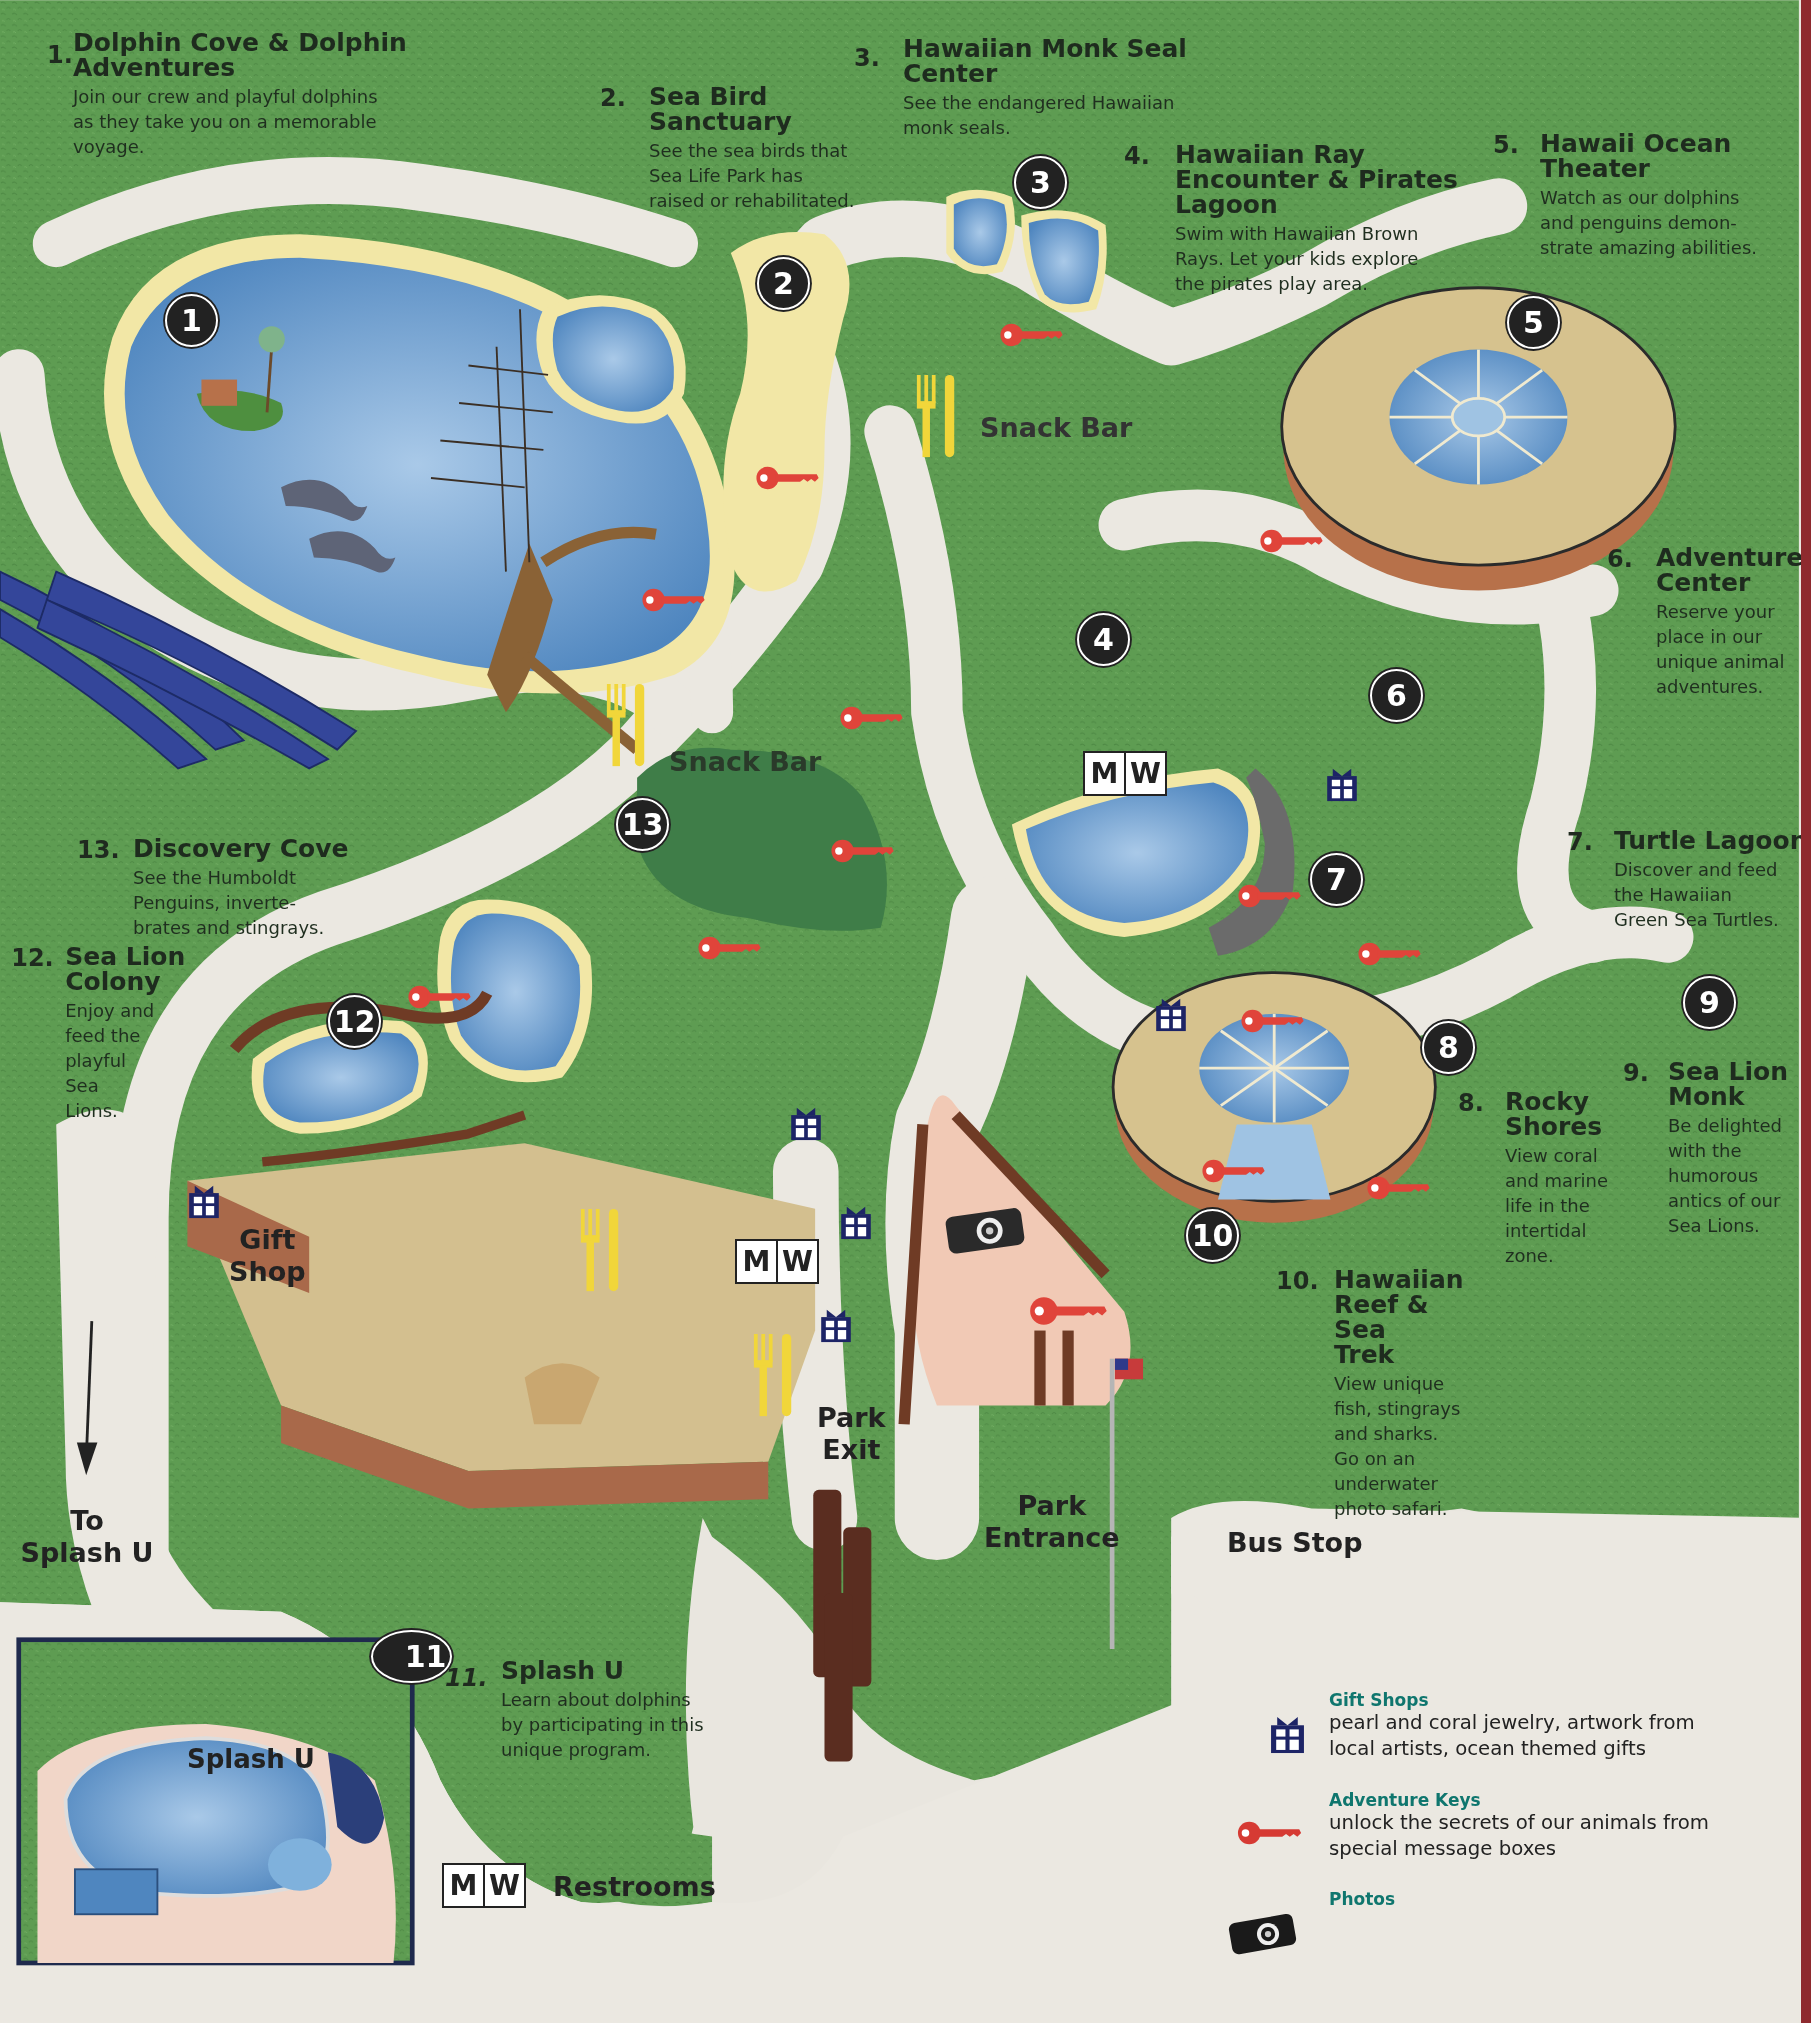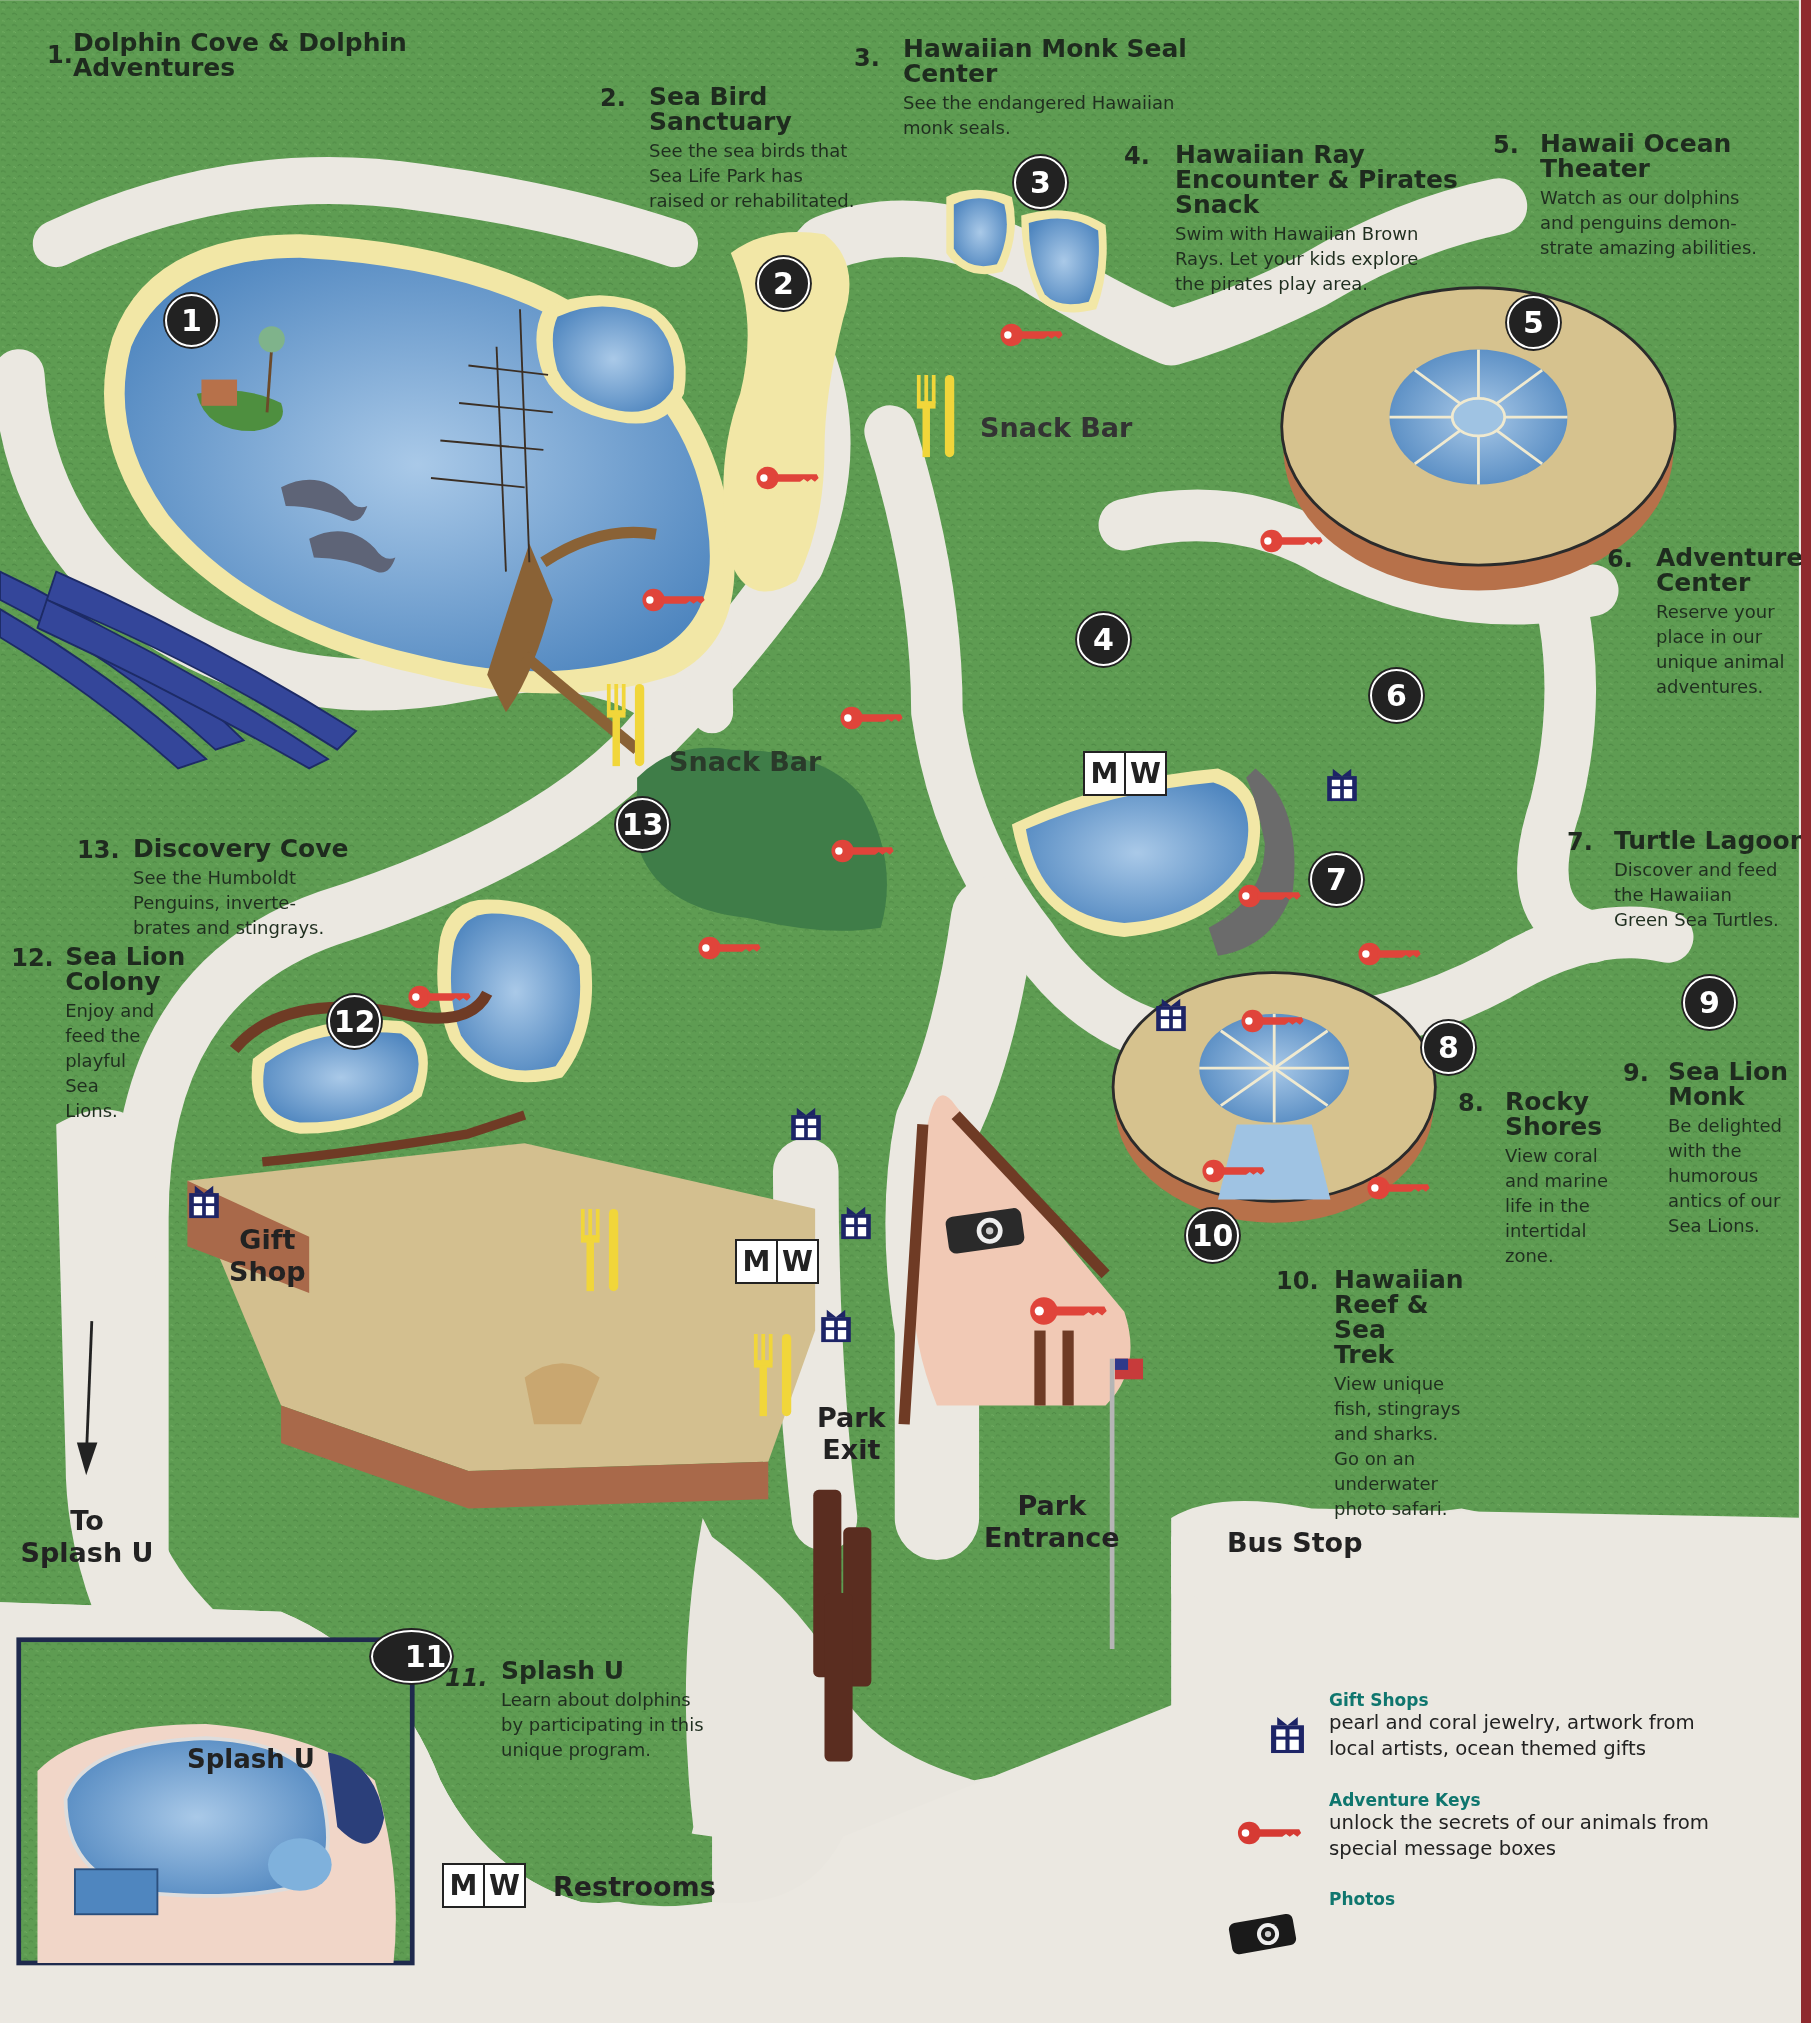--- a/index.html
+++ b/index.html
@@ -164,20 +164,21 @@
     <path d="M70 1920 Q90 1860 220 1855 Q330 1860 345 1920 Q360 1990 330 2010 Q260 2030 150 2020 Q70 2000 70 1920Z" fill="url(#waterG)" stroke="#ddd" stroke-width="4"></path>
     <rect x="80" y="1995" width="88" height="48" fill="#4f86bf" stroke="#2b4f7d" stroke-width="2"></rect>
     <path d="M350 1870 Q400 1880 410 1940 Q400 1990 360 1950Z" fill="#2b3f7a"></path>
     <ellipse cx="320" cy="1990" rx="34" ry="28" fill="#7fb1dc"></ellipse>
   </svg>
 
   <div class="txt" style="left:47px;top:30px;">
     <span class="att-num" style="left:0;top:11.2px;">1.</span>
     <div style="margin-left:26px;width:431px;">
       <div class="att-title"><span>Dolphin Cove &amp; Dolphin</span><br><span>Adventures</span></div>
+      <div class="att-desc"><span>Join our crew and playful dolphins</span><br><span>as they take you on a memorable</span><br><span>voyage.</span></div>
     </div>
   </div>
 
   <div class="txt" style="left:600px;top:84px;">
     <span class="att-num" style="left:0;top:0;">2.</span>
     <div style="margin-left:49px;width:281px;">
       <div class="att-title"><span>Sea Bird</span><br><span>Sanctuary</span></div>
       <div class="att-desc"><span>See the sea birds that</span><br><span>Sea Life Park has</span><br><span>raised or rehabilitated.</span></div>
     </div>
   </div>
@@ -186,21 +187,21 @@
     <span class="att-num" style="left:0;top:7.5px;">3.</span>
     <div style="margin-left:49px;width:319px;">
       <div class="att-title"><span>Hawaiian Monk Seal</span><br><span>Center</span></div>
       <div class="att-desc"><span>See the endangered Hawaiian</span><br><span>monk seals.</span></div>
     </div>
   </div>
 
   <div class="txt" style="left:1124px;top:142px;">
     <span class="att-num" style="left:0;top:0;">4.</span>
     <div style="margin-left:51px;width:319px;">
-      <div class="att-title"><span>Hawaiian Ray</span><br><span>Encounter &amp; Pirates</span><br><span>Snack</span></div>
+      <div class="att-title"><span>Hawaiian Ray</span><br><span>Encounter &amp; Pirates</span><br><span>Lagoon</span></div>
       <div class="att-desc"><span>Swim with Hawaiian Brown</span><br><span>Rays.  Let your kids explore</span><br><span>the pirates play area.</span></div>
     </div>
   </div>
 
   <div class="txt" style="left:1493px;top:131px;">
     <span class="att-num" style="left:0;top:0;">5.</span>
     <div style="margin-left:47px;width:281px;">
       <div class="att-title"><span>Hawaii Ocean</span><br><span>Theater</span></div>
       <div class="att-desc"><span>Watch as our dolphins</span><br><span>and penguins demon-</span><br><span>strate amazing abilities.</span></div>
     </div>

